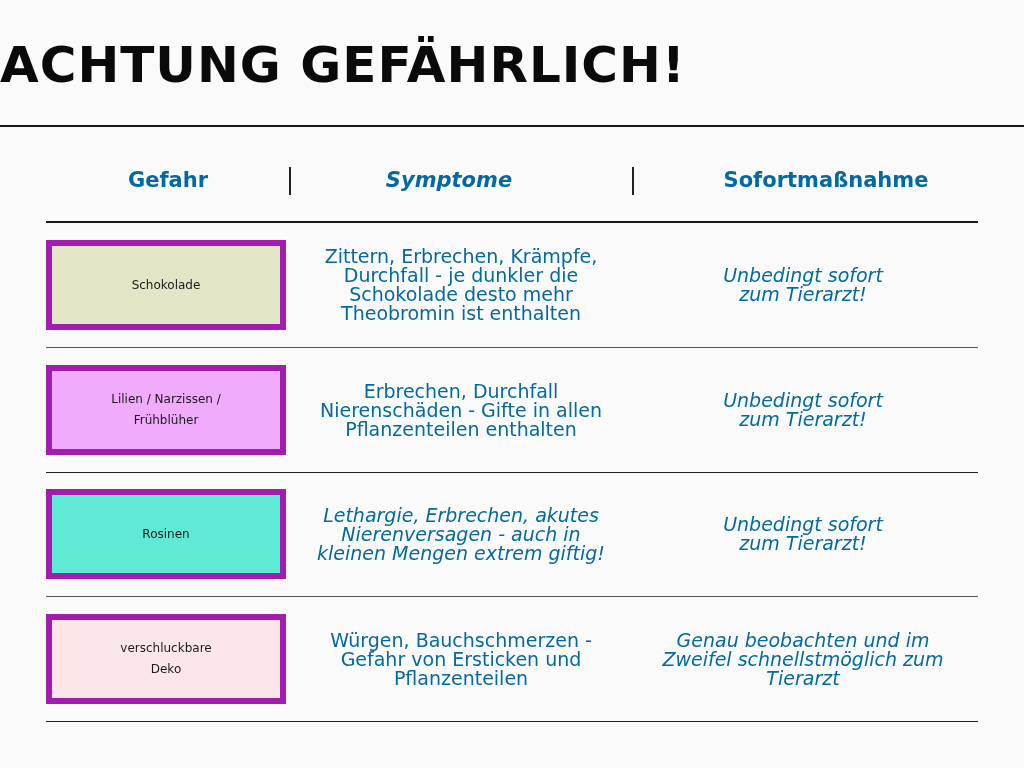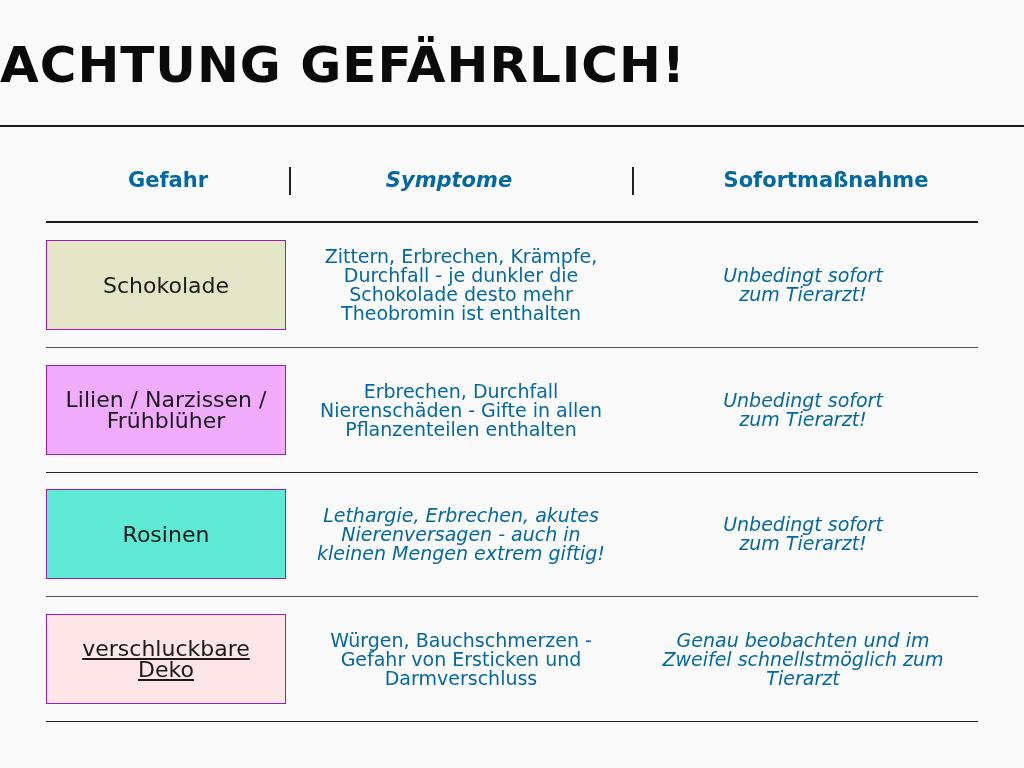--- a/index.html
+++ b/index.html
@@ -20,23 +20,23 @@
     .col-head {
       position: absolute; top: 165px; font-weight: bold; font-size: 21px;
       text-align: center; line-height: 30px; color: #0369a1;
     }
     .vsep { position: absolute; top: 167px; width: 2px; height: 28px; background: #222; }
     .head-rule { position: absolute; left: 46px; top: 221px; width: 932px; height: 2px; background: #1a1a1a; }
     .row-rule { position: absolute; left: 46px; width: 932px; height: 1px; background: #555; }
     .row-rule.last { background: #222; }
     .hazard-box {
       position: absolute; left: 46px; width: 240px; height: 90px;
-      border: 1px solid #a21caf; box-sizing: border-box;
+      border: 6px solid #a21caf; box-sizing: border-box;
       display: flex; align-items: center; justify-content: center;
-      text-align: center; font-size: 22px; line-height: 21px; color: #1a1a1a;
+      text-align: center; font-size: 12px; line-height: 21px; color: #1a1a1a;
     }
     .cell {
       position: absolute; display: flex; align-items: center; justify-content: center;
       text-align: center; font-size: 19px; line-height: 19px; color: #0369a1; white-space: pre-line;
     }
     .sym { left: 310px; width: 302px; }
     .act { left: 660px; width: 286px; font-style: italic; }
   </style>
 </head>
 <body>
@@ -77,22 +77,22 @@
   <span style="white-space:pre-line;">Rosinen</span>
 </div>
 <div class="cell sym" style="top:489px;height:90px;font-style:italic;">Lethargie, Erbrechen, akutes
 Nierenversagen - auch in
 kleinen Mengen extrem giftig!</div>
 <div class="cell act" style="top:489px;height:90px;">Unbedingt sofort
 zum Tierarzt!</div>
 <div class="row-rule" style="top:596px;"></div>
 
 <div class="hazard-box" style="top: 614px; background: rgb(253, 230, 232);">
-  <span style="white-space:pre-line;text-decoration:underline;">verschluckbare
+  <span style="white-space:pre-line;">verschluckbare
 Deko</span>
 </div>
 <div class="cell sym" style="top:614px;height:90px;">Würgen, Bauchschmerzen -
 Gefahr von Ersticken und
-Darmverschluss</div>
+Pflanzenteilen</div>
 <div class="cell act" style="top:614px;height:90px;">Genau beobachten und im
 Zweifel schnellstmöglich zum
 Tierarzt</div>
 <div class="row-rule last" style="top:721px;"></div>
 
 </body></html>

